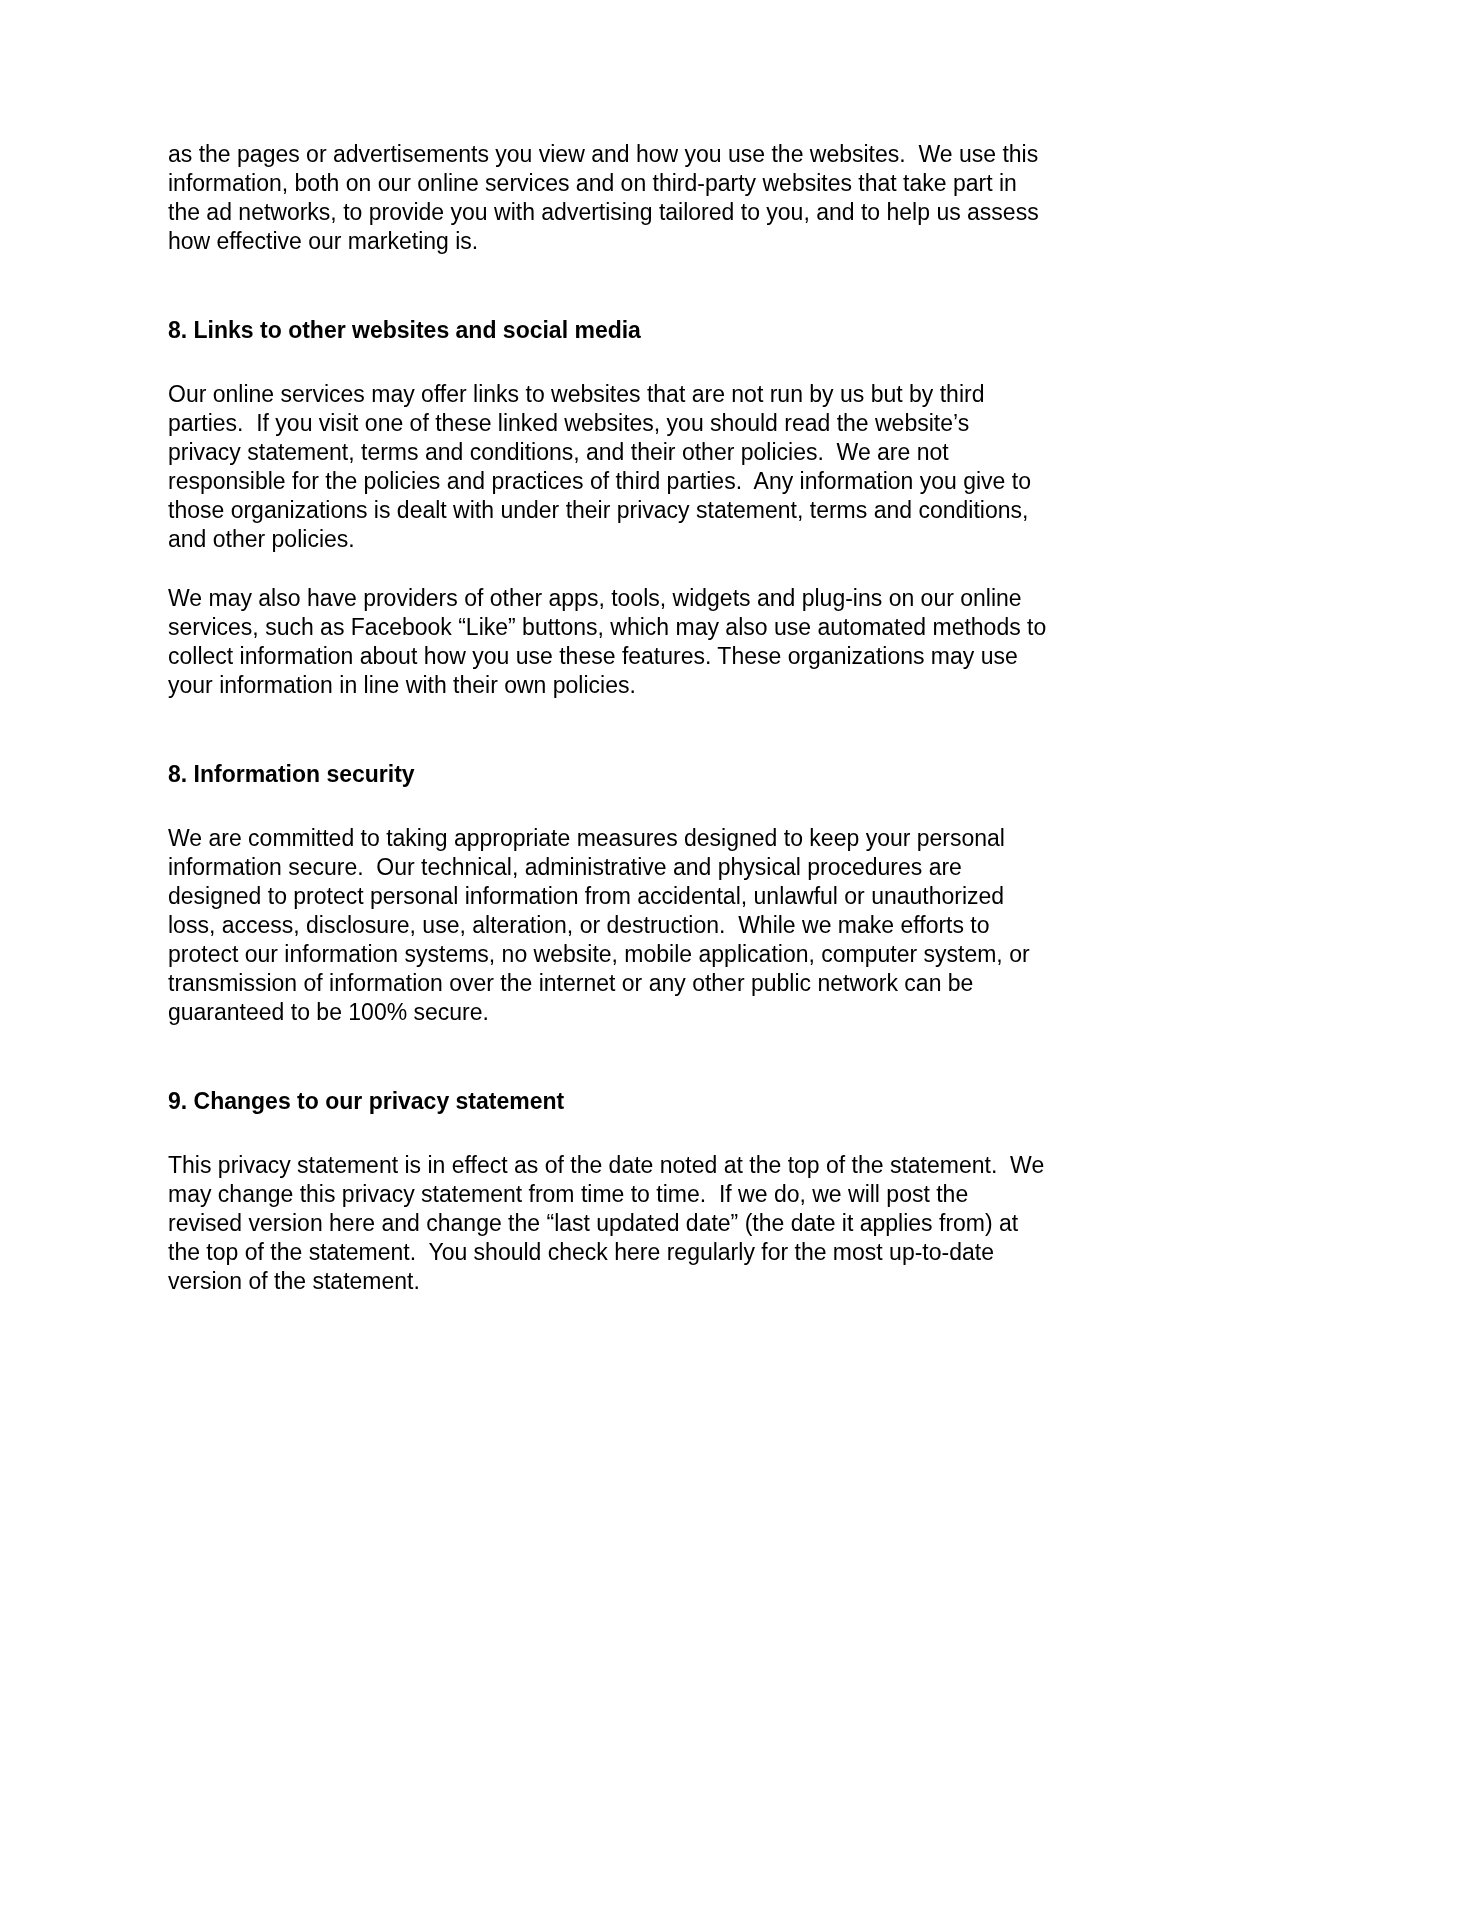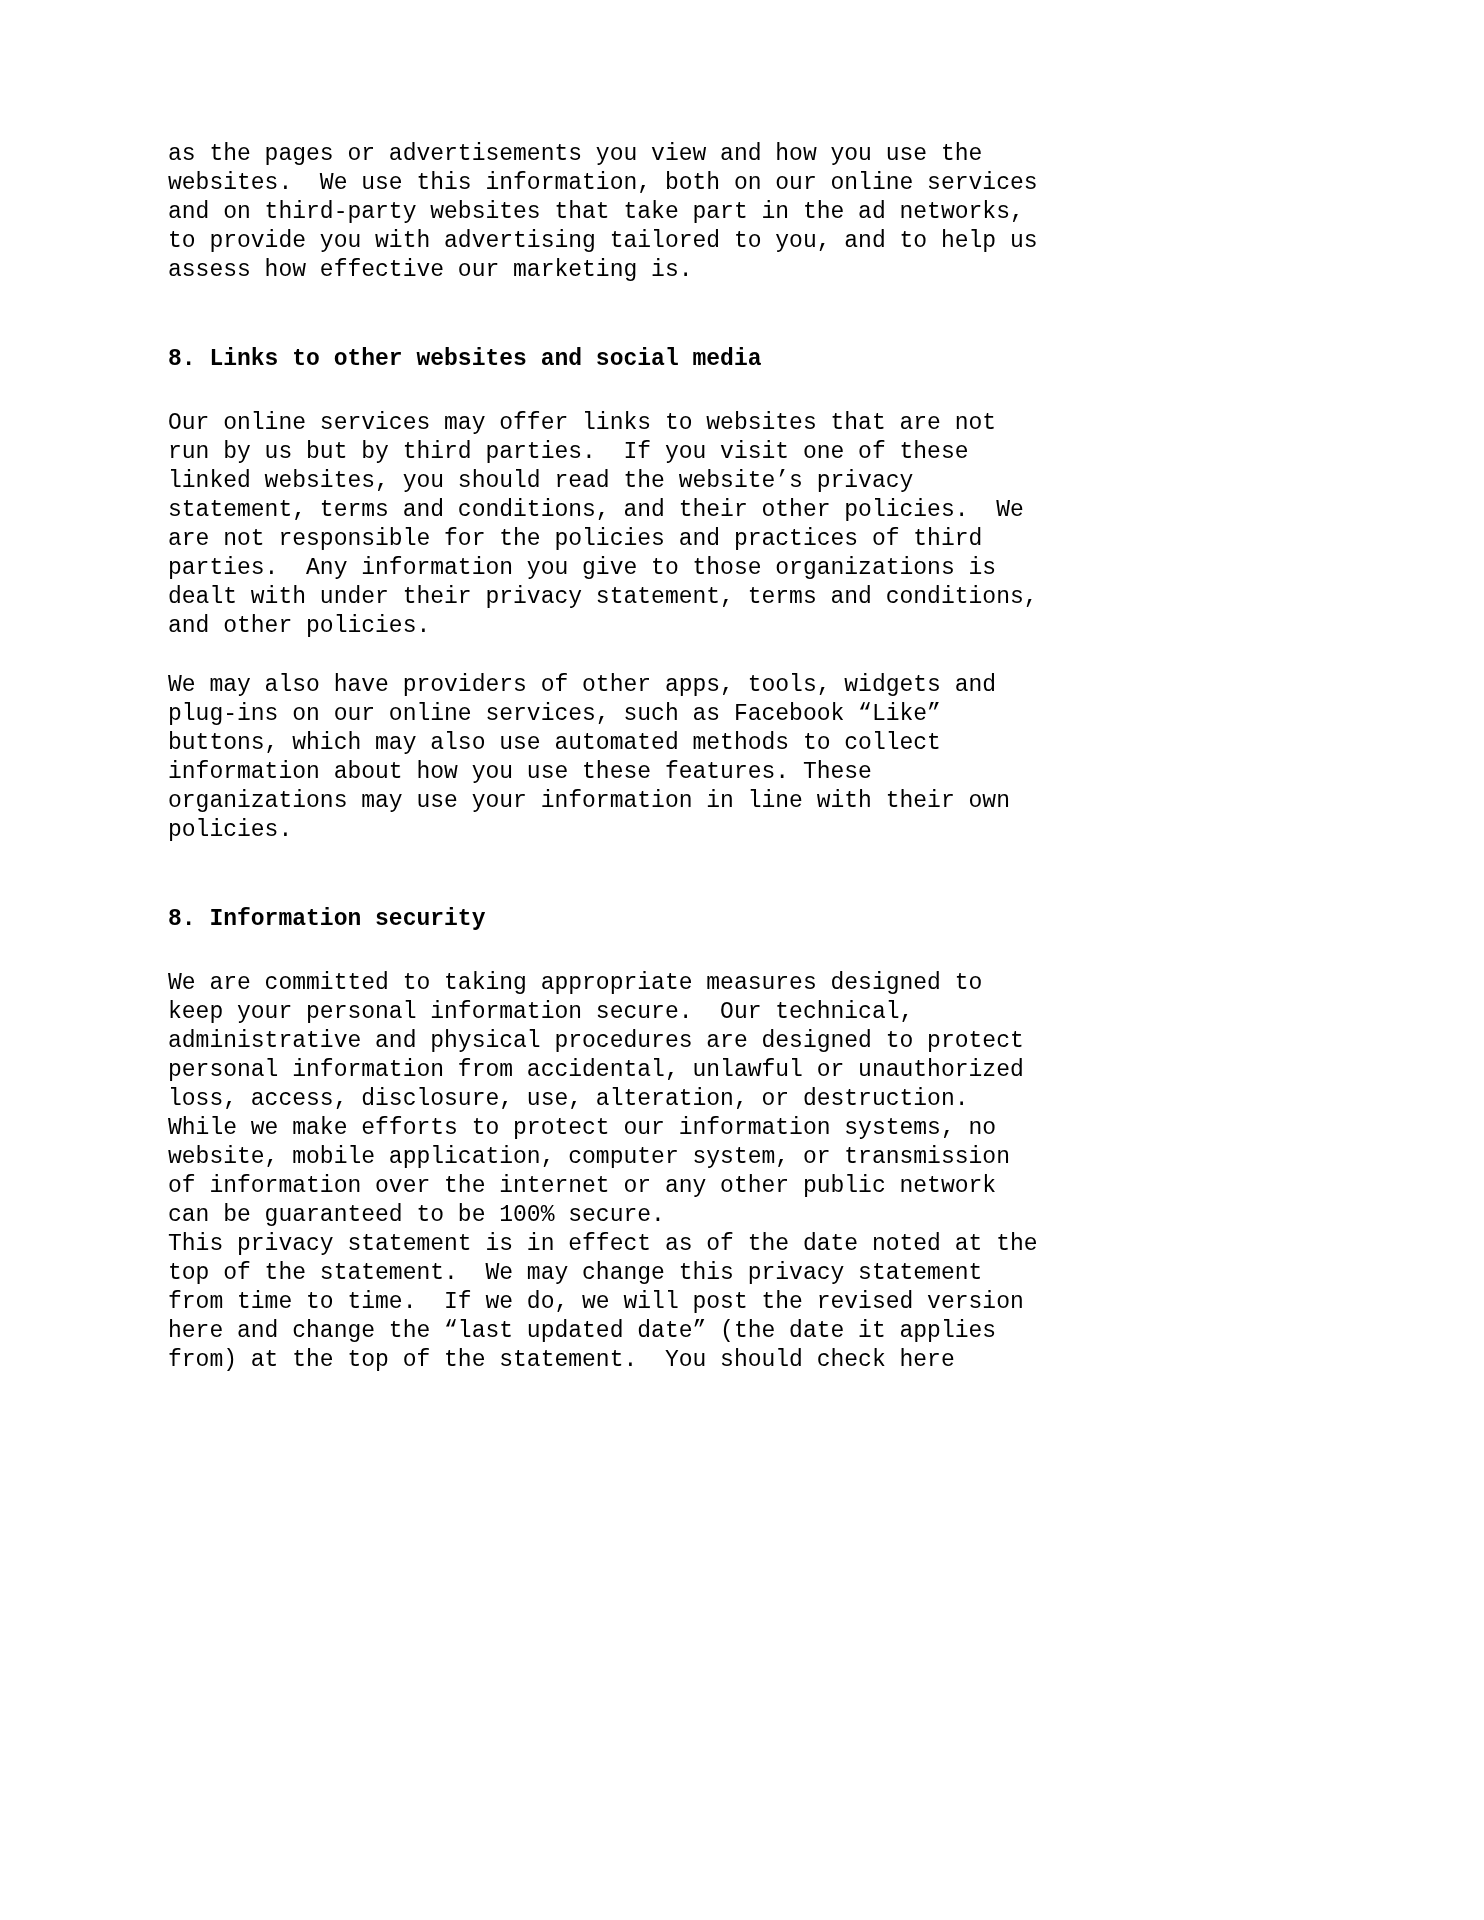--- a/index.html
+++ b/index.html
@@ -8,21 +8,21 @@
     background: #ffffff;
   }
   .page {
     position: relative;
     width: 1484px;
     height: 1377px;
     background: #ffffff;
     box-sizing: border-box;
     padding: 140px 0 0 168px;
     color: #000000;
-    font-family: Liberation Mono, monospace;
+    font-family: Liberation Sans, sans-serif;
     border-radius: 22px;
   }
   .content {
     width: 880px;
   }
   .para {
     font-size: 23px;
     line-height: 29px;
     margin: 0 0 30px 0;
     white-space: pre-wrap;
@@ -50,17 +50,18 @@
       <p class="para">Our online services may offer links to websites that are not run by us but by third parties.  If you visit one of these linked websites, you should read the website’s privacy statement, terms and conditions, and their other policies.  We are not responsible for the policies and practices of third parties.  Any information you give to those organizations is dealt with under their privacy statement, terms and conditions, and other policies.</p>
       <p class="para" style="margin-bottom:0">We may also have providers of other apps, tools, widgets and plug-ins on our online services, such as Facebook “Like” buttons, which may also use automated methods to collect information about how you use these features. These organizations may use your information in line with their own policies.</p>
     </div>
 
     <div class="section">
       <h2 class="heading">8. Information security</h2>
       <p class="para" style="margin-bottom:0">We are committed to taking appropriate measures designed to keep your personal information secure.  Our technical, administrative and physical procedures are designed to protect personal information from accidental, unlawful or unauthorized loss, access, disclosure, use, alteration, or destruction.  While we make efforts to protect our information systems, no website, mobile application, computer system, or transmission of information over the internet or any other public network can be guaranteed to be 100% secure.</p>
     </div>
 
     <div class="section">
+      <h2 class="heading">9. Changes to our privacy statement</h2>
       <p class="para" style="margin-bottom:0">This privacy statement is in effect as of the date noted at the top of the statement.  We may change this privacy statement from time to time.  If we do, we will post the revised version here and change the “last updated date” (the date it applies from) at the top of the statement.  You should check here regularly for the most up-to-date version of the statement.</p>
     </div>
 
   </div>
 </div>
 
 </body></html>

